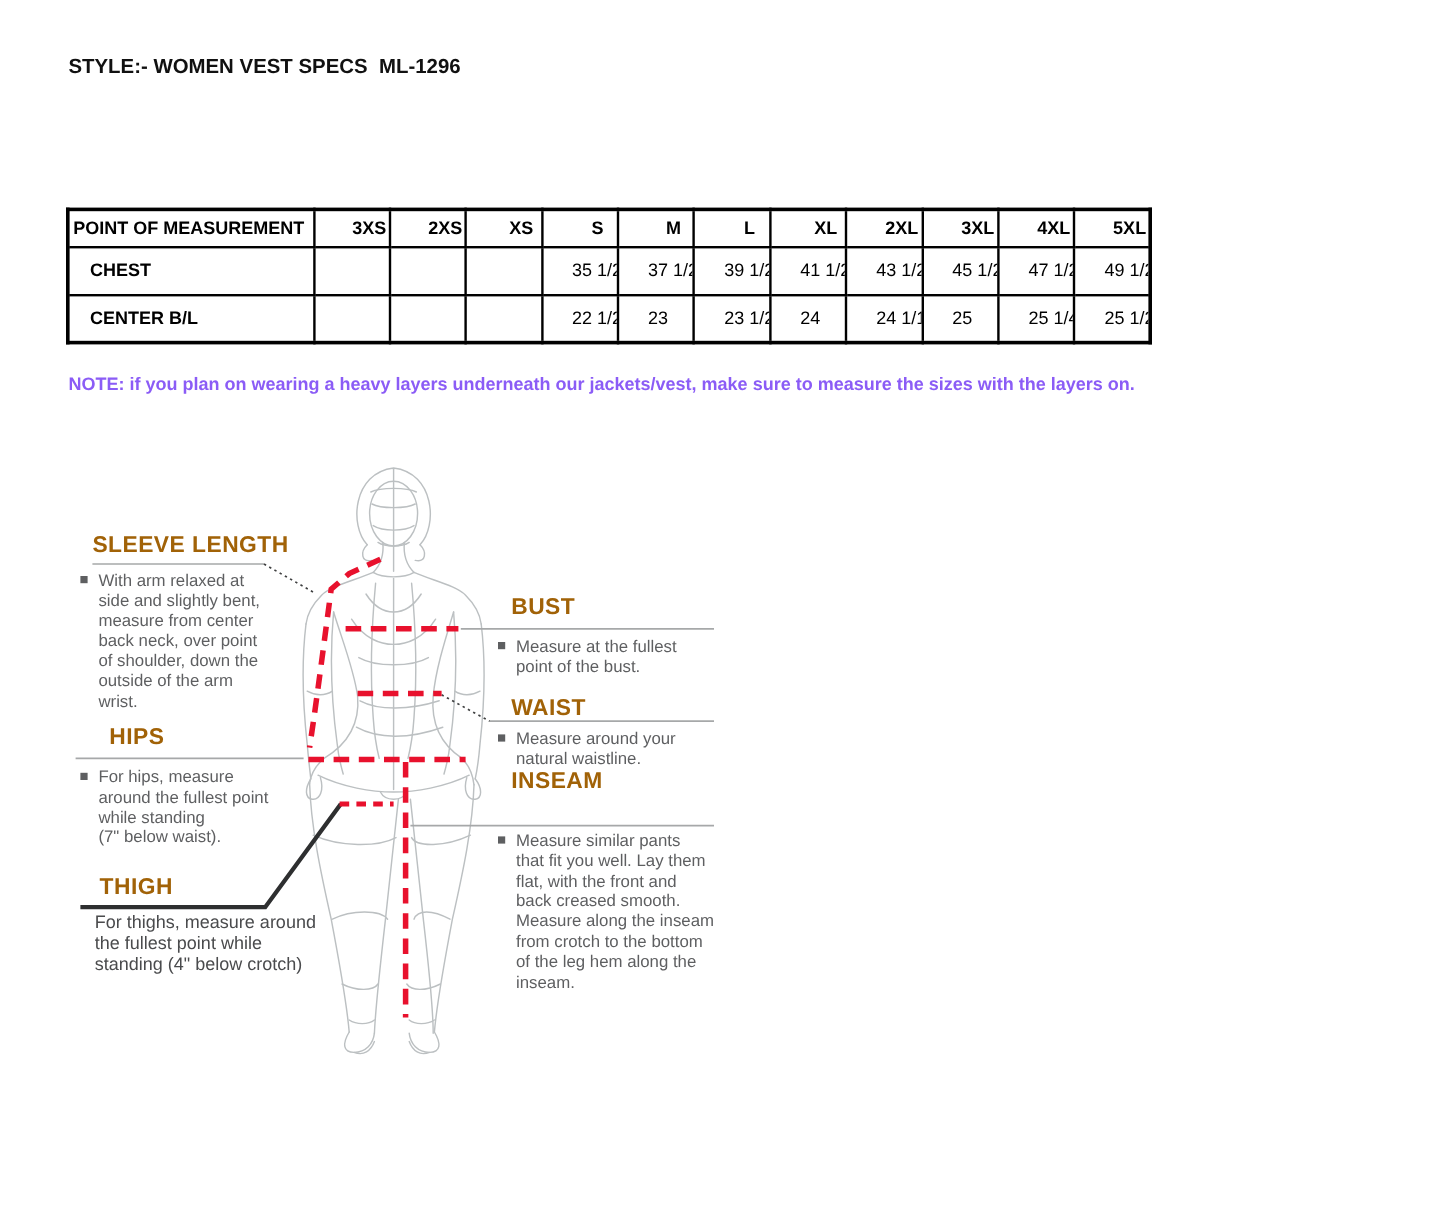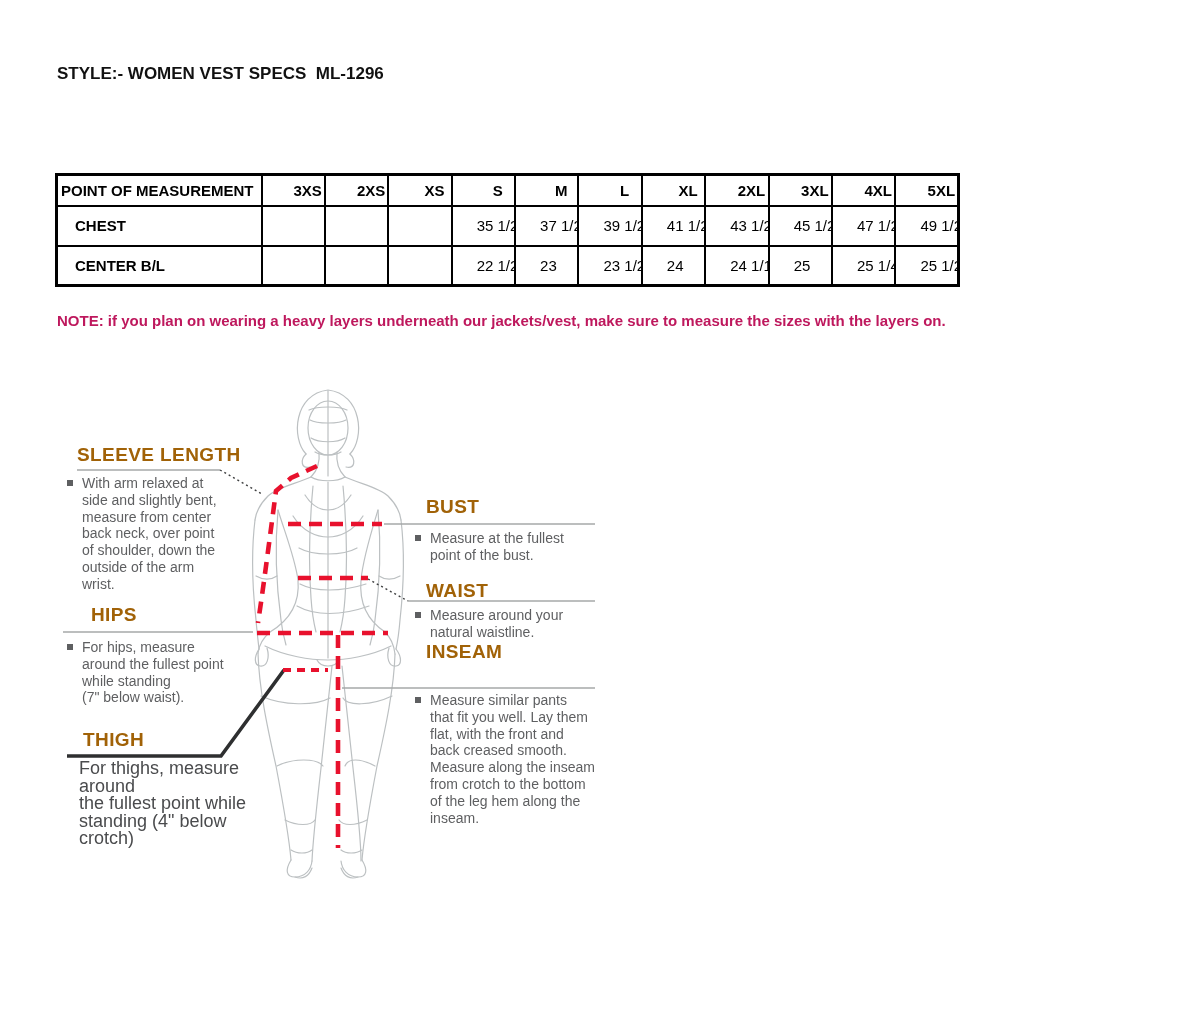--- a/index.html
+++ b/index.html
@@ -9,21 +9,21 @@
     position: relative;
     width: 1200px;
     height: 1027px;
     background: #ffffff;
     overflow: hidden;
   }
 
   
   .doc-title {
     position: absolute;
-    left: 57px; top: 64px;
+    left: 57px; top: 46px;
     font-size: 17px;
     font-weight: bold;
     color: #111;
     white-space: pre;
     letter-spacing: 0px;
   }
 
   
   .size-table-wrap { position: absolute; left: 55px; top: 173px; }
   table.size-table {
@@ -60,21 +60,21 @@
     font-weight: bold;
     padding-left: 17px;
   }
 
   
   .doc-note {
     position: absolute;
     left: 57px; top: 312px;
     font-size: 15px;
     font-weight: bold;
-    color: #be185d;
+    color: #8b5cf6;
   }
 
   
   .diagram {
     position: absolute;
     left: 55px; top: 358px;
     width: 572px; height: 524px;
     background: #ffffff;
   }
   .diagram svg { position: absolute; left: 0; top: 0; }
@@ -99,21 +99,21 @@
     position: absolute;
     left: -15px; top: 5px;
     width: 6px; height: 6px;
     background: #5e5f61;
   }
   .pos-sleeve-h { left: 22px;  top: 86px;  }
   .pos-sleeve-d { left: 27px;  top: 117px; width: 165px; }
   .pos-hips-h   { left: 36px;  top: 246px; }
   .pos-hips-d   { left: 27px;  top: 281px; width: 185px; }
   .pos-thigh-h  { left: 28px;  top: 371px; }
-  .pos-thigh-d  { left: 24px;  top: 402px; width: 205px; font-size: 18px; line-height: 17.5px; color: #4a4b4d; }
+  .pos-thigh-d  { left: 24px;  top: 402px; width: 205px; font-size: 15px; line-height: 17.5px; color: #4a4b4d; }
   .pos-bust-h   { left: 371px; top: 138px; }
   .pos-bust-d   { left: 375px; top: 172px; width: 180px; }
   .pos-waist-h  { left: 371px; top: 222px; }
   .pos-waist-d  { left: 375px; top: 249px; width: 185px; }
   .pos-inseam-h { left: 371px; top: 283px; }
   .pos-inseam-d { left: 375px; top: 334px; width: 200px; }
 </style>
 </head>
 <body>
 

